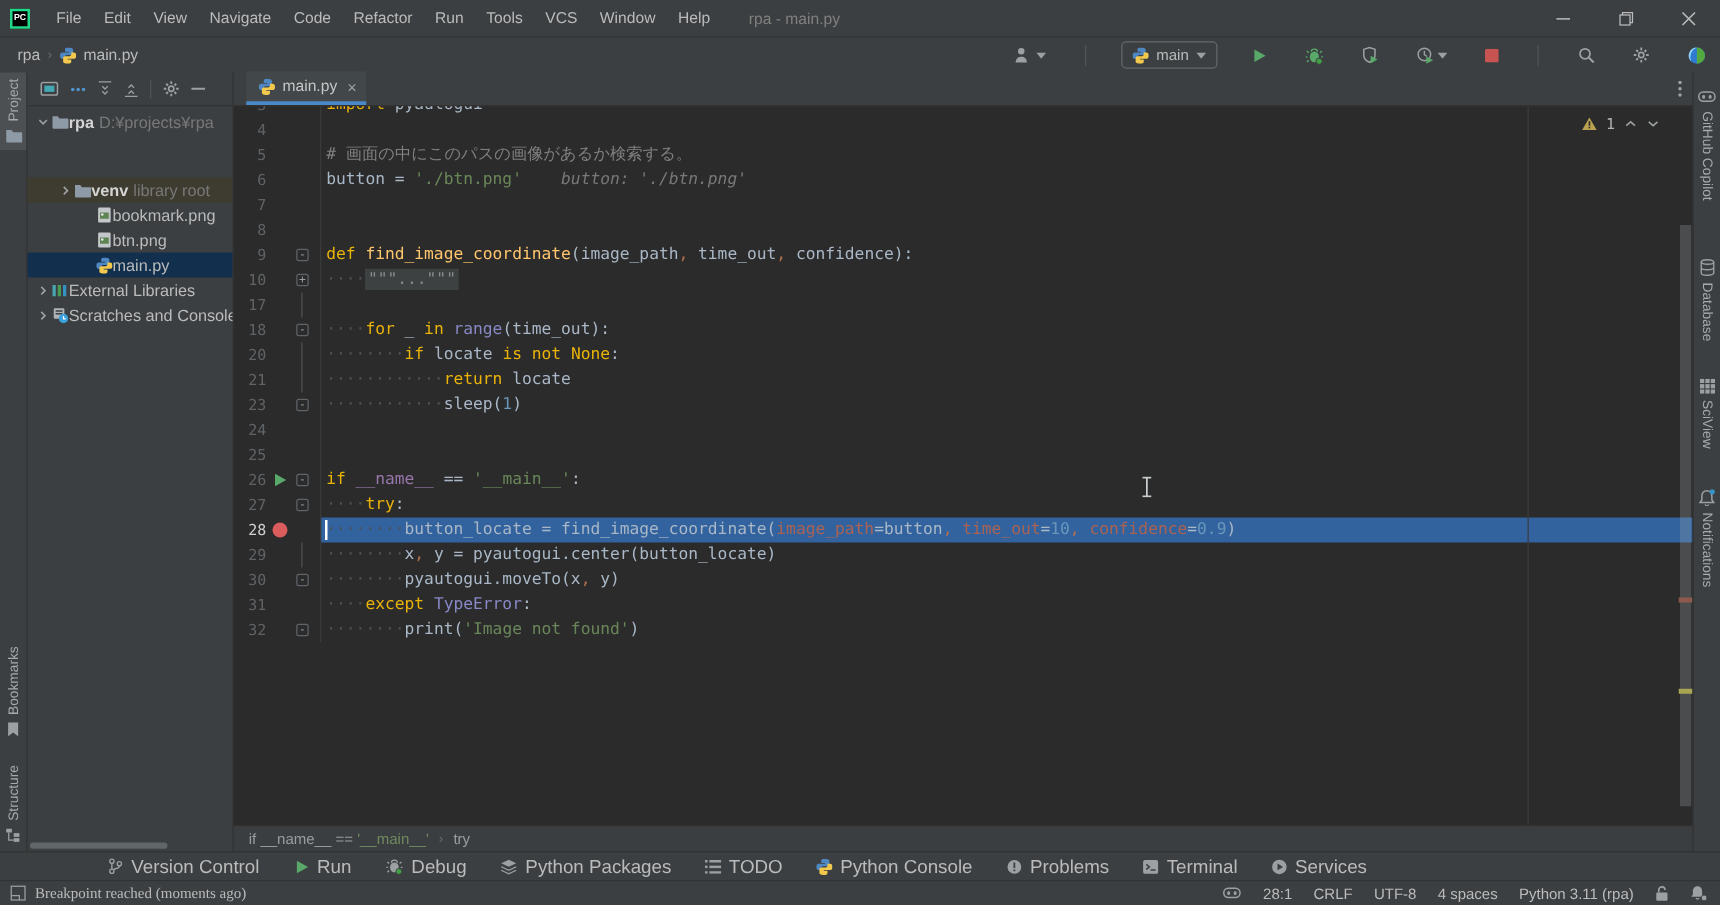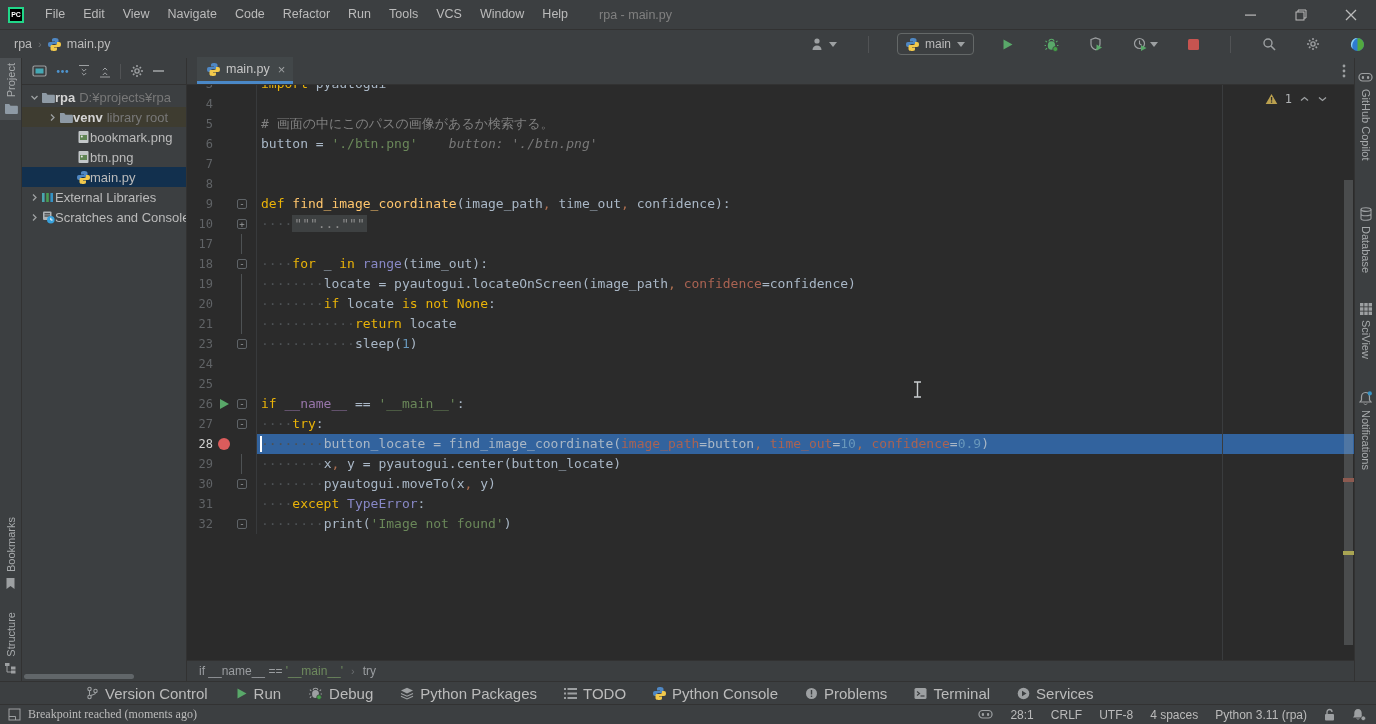--- a/index.html
+++ b/index.html
@@ -359,21 +359,21 @@
               </svg>
             </span>
             <span class="ic">
               <svg width="14" height="13" viewBox="0 0 14 13">
                 <path fill="#8e9aa5" d="M1 2h4.2l1.3 1.8H13a.9.9 0 0 1 .9.9V11a1 1 0 0 1-1 1H2a1 1 0 0 1-1-1V2z"></path>
               </svg>
             </span>
             <span class="tname b">rpa</span>
             <span class="tsuffix">D:¥projects¥rpa</span>
           </div>
-          <div class="trow excluded" style="padding-left: 24px;">
+          <div class="trow excluded" style="padding-left: 24px; margin-top: 35px;">
             <span class="chev">
               <svg width="11" height="11" viewBox="0 0 11 11">
                 <path d="M4 2.5l3 3-3 3" fill="none" stroke="#9da0a2" stroke-width="1.3"></path>
               </svg>
             </span>
             <span class="ic">
               <svg width="14" height="13" viewBox="0 0 14 13">
                 <path fill="#8e9aa5" d="M1 2h4.2l1.3 1.8H13a.9.9 0 0 1 .9.9V11a1 1 0 0 1-1 1H2a1 1 0 0 1-1-1V2z"></path>
               </svg>
             </span>
@@ -549,28 +549,20 @@
             </div>
             <div class="eline">
               <div class="gut">
                 <span class="lnum">18</span>
                 <span class="gico"></span>
                 <span class="gfold">
                   <span class="fmark">-</span>
                 </span>
               </div>
               <div class="codeline"><span class="tk-ws">····</span><span class="tk-kw">for </span><span class="tk-pl">_ </span><span class="tk-kw">in </span><span class="tk-bi">range</span><span class="tk-pl">(time_out):</span></div>
-            </div>
-            <div class="eline">
-              <div class="gut">
-                <span class="lnum">19</span>
-                <span class="gico"></span>
-                <span class="gfold fline"></span>
-              </div>
-              <div class="codeline"><span class="tk-ws">········</span><span class="tk-pl">locate = pyautogui.locateOnScreen(image_path</span><span class="tk-cma">,</span><span class="tk-pl"> </span><span class="tk-ka">confidence</span><span class="tk-pl">=confidence)</span></div>
             </div>
             <div class="eline">
               <div class="gut">
                 <span class="lnum">20</span>
                 <span class="gico"></span>
                 <span class="gfold fline"></span>
               </div>
               <div class="codeline"><span class="tk-ws">········</span><span class="tk-kw">if </span><span class="tk-pl">locate </span><span class="tk-kw">is not </span><span class="tk-kw">None</span><span class="tk-pl">:</span></div>
             </div>
             <div class="eline">

